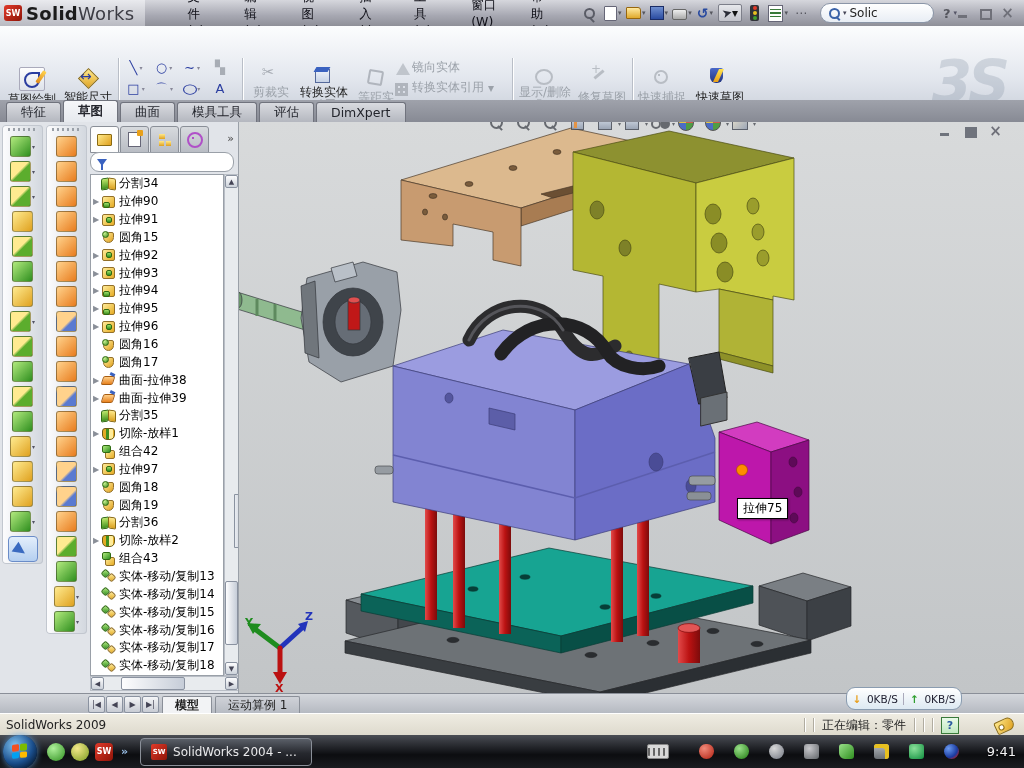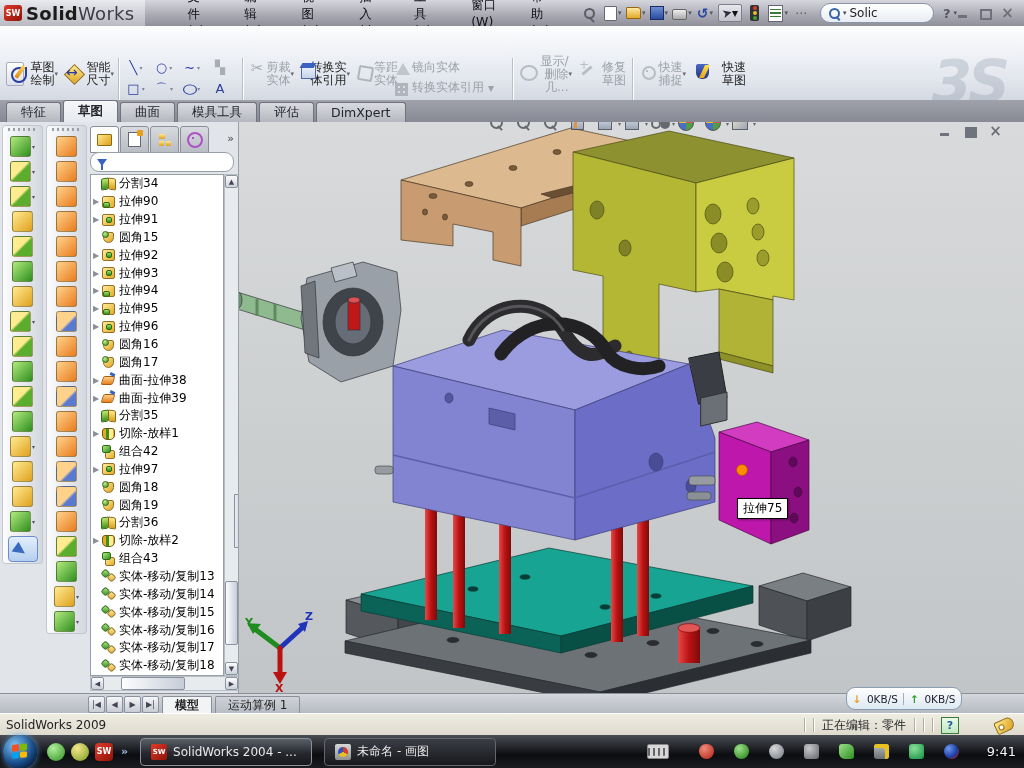--- a/index.html
+++ b/index.html
@@ -44,22 +44,22 @@
   .win-ctl{display:flex;gap:9px;margin:0 10px 0 4px;align-items:center;}
   .wc{width:13px;height:11px;position:relative;}
   .wc-min::after{content:"";position:absolute;left:1px;bottom:1px;width:9px;height:3px;background:#6f7079;}
   .wc-res::after{content:"";position:absolute;left:1px;top:1px;width:8px;height:7px;border:2px solid #6f7079;}
   .wc-close{color:#6f7079;font-size:15px;font-weight:bold;line-height:11px;text-align:center;}
   .helpq{color:#55565e;font-size:13px;font-weight:bold;}
 
   
   #cmdbar{position:absolute;left:0;top:26px;width:1024px;height:74px;
     background:linear-gradient(#fcfdfe,#e3e7ee 70%,#d4d9e2);border-bottom:1px solid #9aa0aa;}
-  .cmdbtn{position:absolute;top:18px;height:60px;display:flex;flex-direction:row;align-items:center;
-    justify-content:flex-start;text-align:right;line-height:13px;font-size:12px;color:#222;}
+  .cmdbtn{position:absolute;top:40px;height:60px;display:flex;flex-direction:column;align-items:center;
+    justify-content:flex-start;text-align:center;line-height:13px;font-size:12px;color:#222;}
   .cmdbtn .bicon{width:24px;height:22px;margin:1px 0 2px;position:relative;}
   .cmdbtn .ddv{font-size:7px;color:#667;margin-top:1px;}
   .cmdbtn.disabled{color:#9ba1a9;}
   .vsep{position:absolute;top:32px;height:58px;width:1px;background:#b9bec7;box-shadow:1px 0 0 #fff;}
   .icon-sketch{background:linear-gradient(#fefefe,#dde2ea);border:1px solid #aab;border-radius:2px;}
   .icon-sketch::before{content:"";position:absolute;left:4px;top:4px;width:12px;height:12px;border:2px solid #2a3da0;border-radius:50% 0 50% 50%;}
   .icon-sketch::after{content:"";position:absolute;right:1px;top:2px;width:4px;height:14px;background:linear-gradient(#ffd34e,#e08a1a);transform:rotate(35deg);border-radius:1px;}
   .icon-dim::before{content:"";position:absolute;left:5px;top:4px;width:13px;height:13px;background:linear-gradient(135deg,#ffe98a,#dfa426);transform:rotate(45deg);border:1px solid #8a6a12;}
   .icon-dim::after{content:"↔";position:absolute;left:4px;top:3px;color:#2a3da0;font-size:14px;}
   .sk-grid{position:absolute;top:31px;display:grid;grid-template-columns:repeat(4,28px);grid-auto-rows:21px;}
@@ -960,24 +960,20 @@
       <span class="qlicon ql-ball"></span>
       <span class="qlicon ql-sw">SW</span>
       <span class="more">»</span>
     </div>
     <div style="display:flex;">
 
     <div class="taskwin active">
         <span class="twicon twi-sw">SW</span>
         <span>SolidWorks 2004 - ...</span>
       </div>
-        <div class="taskwin">
-        <span class="twicon twi-paint"></span>
-        <span>未命名 - 画图</span>
-      </div>
       </div>
     <div id="tray">
       <span id="kbicon"></span>
       <span class="trayicon" style="background:radial-gradient(circle at 35% 30%,#f08a7a,#b01f10);border-radius:45% 45% 50% 50%;"></span>
       <span class="trayicon" style="background:radial-gradient(circle at 35% 30%,#9ae08a,#1f7a10);border-radius:45% 45% 50% 50%;"></span>
       <span class="trayicon" style="background:radial-gradient(circle at 35% 30%,#d8d8d8,#707580);border-radius:50%;"></span>
       <span class="trayicon" style="background:radial-gradient(circle at 35% 30%,#c8c8cc,#606468);"></span>
       <span class="trayicon" style="background:linear-gradient(135deg,#9ae08a,#2f8f1f);border-radius:3px 40% 3px 40%;"></span>
       <span class="trayicon" style="background:linear-gradient(#b8bdc2,#6a6f74);position:relative;box-shadow:inset -4px 4px 0 #e8c01f;"></span>
       <span class="trayicon" style="background:radial-gradient(circle at 35% 30%,#8ae09a,#108f3f);"></span>

